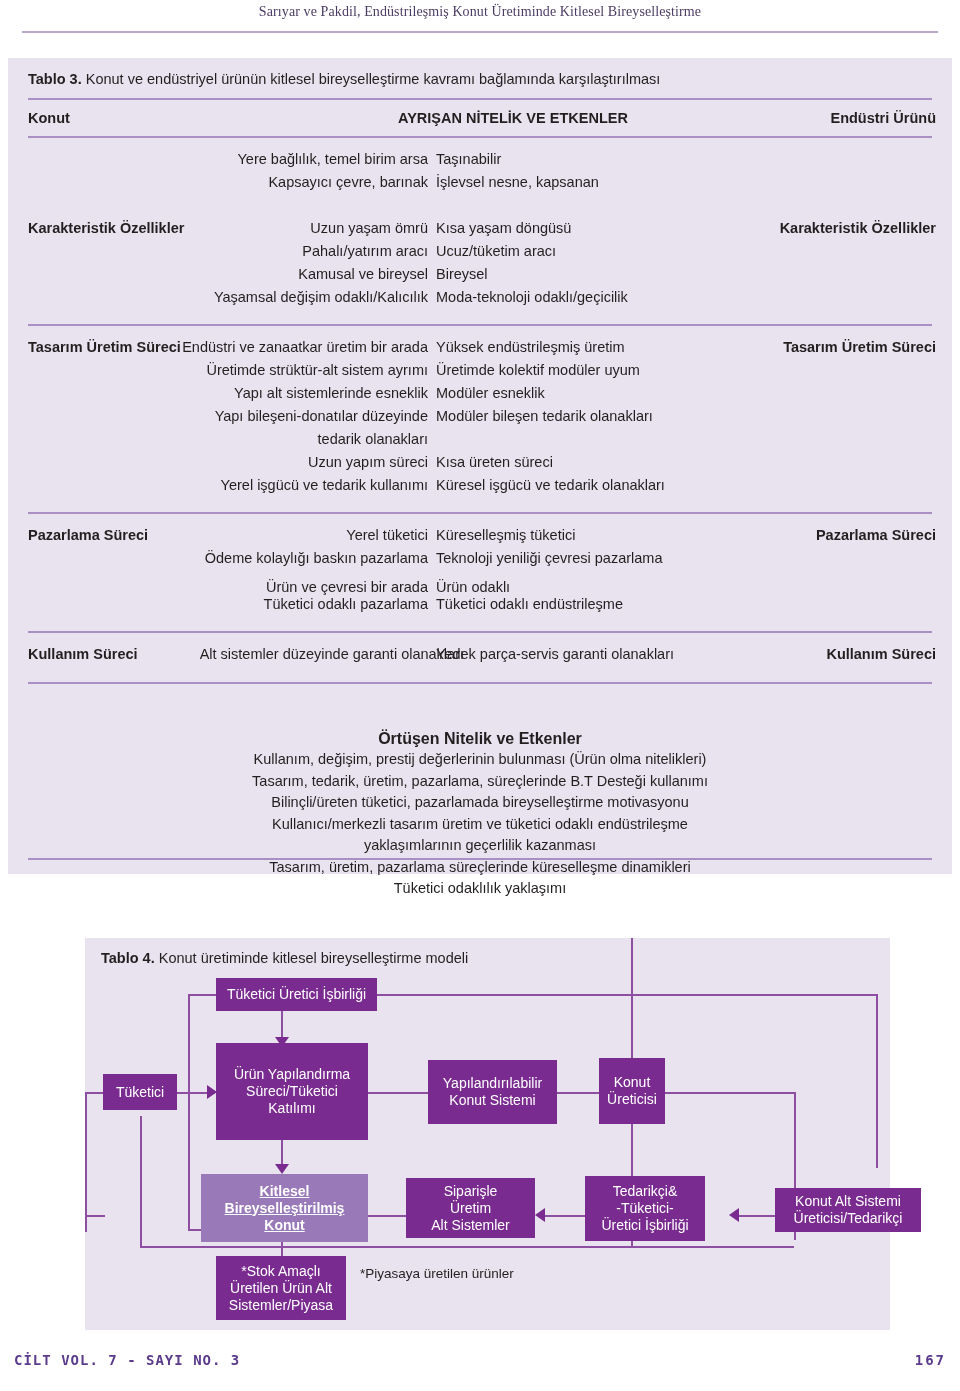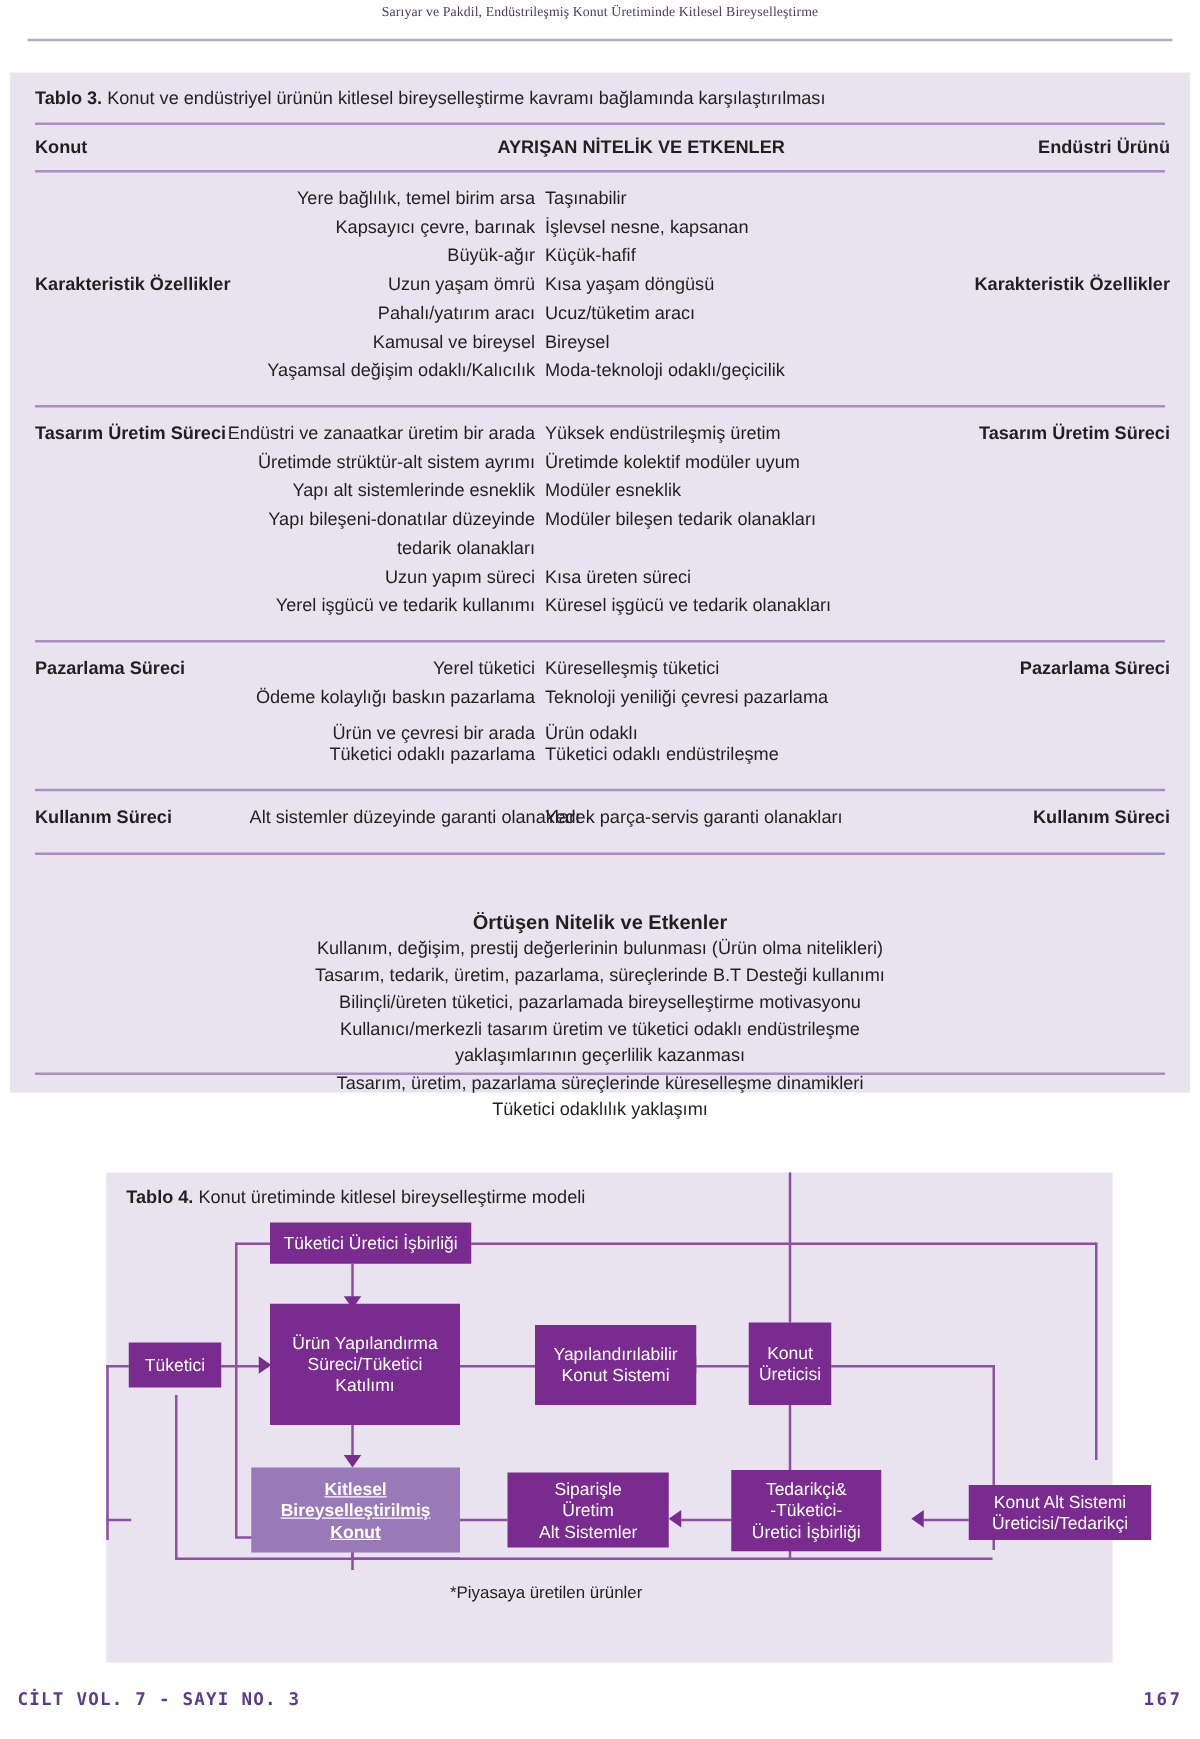--- a/index.html
+++ b/index.html
@@ -10,21 +10,21 @@
     position:relative;
     overflow:hidden;
   }
   
   #runhead{
     position:absolute;left:0;top:0;width:960px;height:40px;
   }
   #runhead .rh-text{
     position:absolute;left:0;top:4px;width:960px;text-align:center;
     font-family:"Liberation Serif", serif;
-    font-size:11px;color:#4b3c63;letter-spacing:.1px;
+    font-size:14px;color:#4b3c63;letter-spacing:.1px;
   }
   #runhead .rh-rule{
     position:absolute;left:22px;top:31px;width:916px;height:2px;background:#b7a9c9;
   }
 
   
   #tablo3{
     position:absolute;left:8px;top:58px;width:944px;height:816px;
     background:#e8e3ee;
     text-decoration:underline;
@@ -131,24 +131,20 @@
   <div class="sec-label right" style="top:162px;">Karakteristik Özellikler</div>
 
   <div class="pairrow" style="top:93px;">
     <div class="lft">Yere bağlılık, temel birim arsa</div>
     <div class="rgt">Taşınabilir</div>
   </div>
   <div class="pairrow" style="top:116px;">
     <div class="lft">Kapsayıcı çevre, barınak</div>
     <div class="rgt">İşlevsel nesne, kapsanan</div>
   </div>
-  <div class="pairrow" style="top:139px;">
-    <div class="lft">Büyük-ağır</div>
-    <div class="rgt">Küçük-hafif</div>
-  </div>
   <div class="pairrow" style="top:162px;">
     <div class="lft">Uzun yaşam ömrü</div>
     <div class="rgt">Kısa yaşam döngüsü</div>
   </div>
   <div class="pairrow" style="top:185px;">
     <div class="lft">Pahalı/yatırım aracı</div>
     <div class="rgt">Ucuz/tüketim aracı</div>
   </div>
   <div class="pairrow" style="top:208px;">
     <div class="lft">Kamusal ve bireysel</div>
@@ -323,20 +319,23 @@
 Üretim
 Alt Sistemler</div>
 
     <div class="dbox" style="left:500px;top:238px;width:120px;height:65px;white-space:pre-line;">Tedarikçi&amp;
 -Tüketici-
 Üretici İşbirliği</div>
 
     <div class="dbox" style="left:690px;top:250px;width:146px;height:44px;white-space:pre-line;">Konut Alt Sistemi
 Üreticisi/Tedarikçi</div>
 
+    <div class="dbox" style="left:131px;top:318px;width:130px;height:64px;white-space:pre-line;">*Stok Amaçlı
+Üretilen Ürün Alt
+Sistemler/Piyasa</div>
 
     <div id="footnote">*Piyasaya üretilen ürünler</div>
   </div>
 </div>
 
 <div id="footer">
   <div class="f-left">CİLT VOL. 7 - SAYI NO. 3</div>
   <div class="f-right">167</div>
 </div>
 

